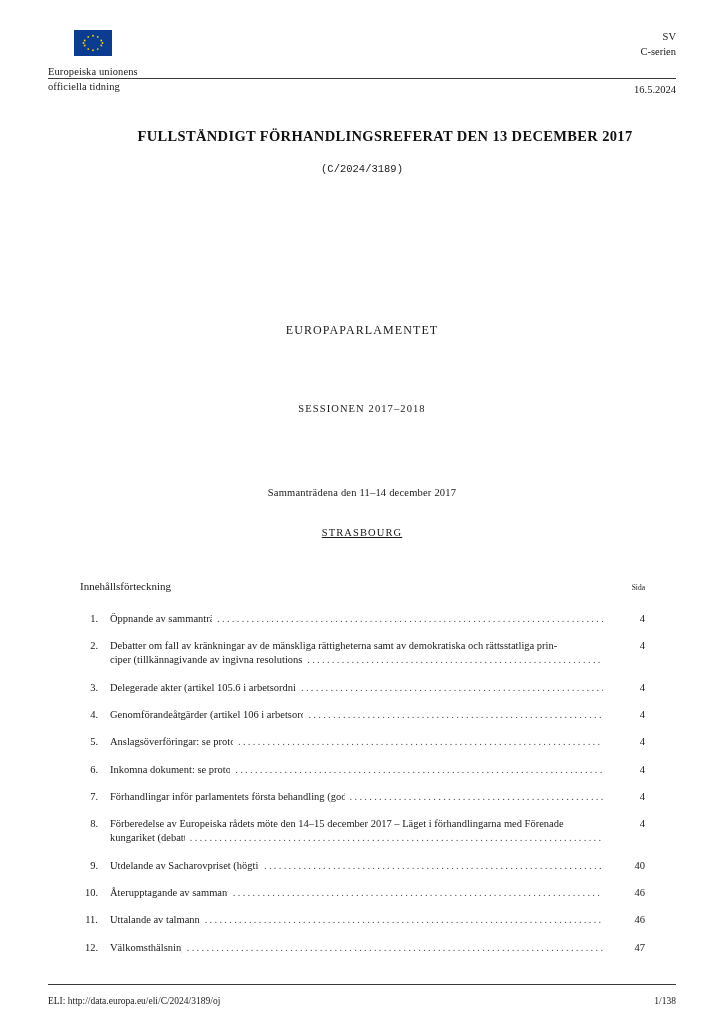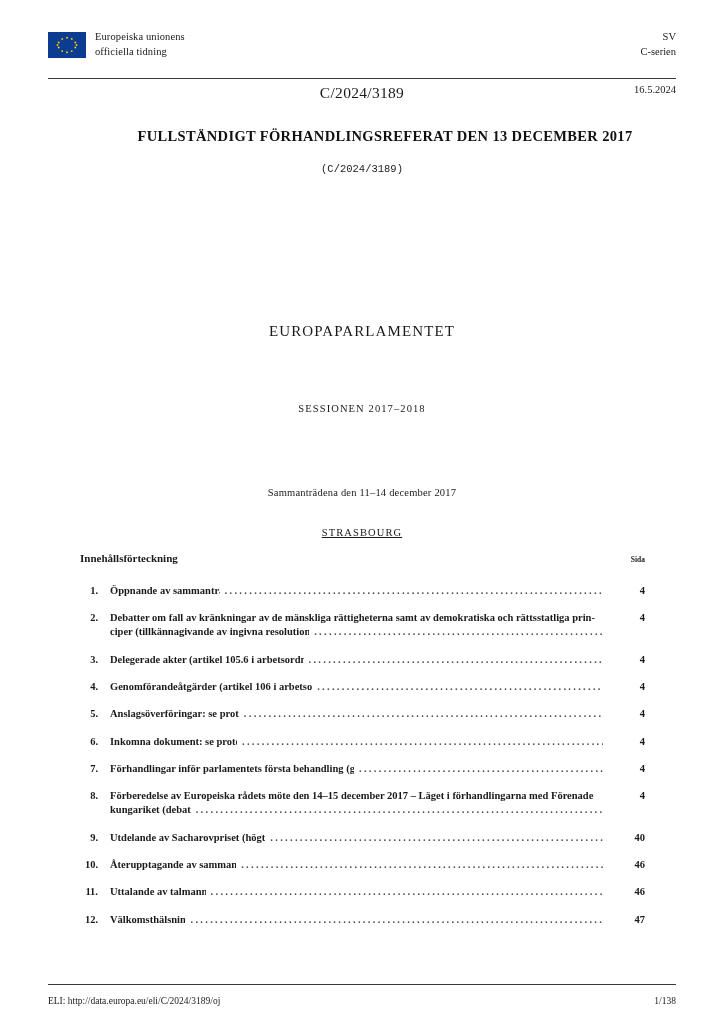--- a/index.html
+++ b/index.html
@@ -31,20 +31,21 @@
     top: 30px;
     width: 628px;
     display: flex;
     justify-content: space-between;
     align-items: flex-start;
   }
   .brand {
     display: flex;
     align-items: center;
     gap: 9px;
+    flex-direction: column;
   }
   .eu-flag {
     width: 38px;
     height: 26px;
     background: #0a3d91;
     display: block;
     flex: none;
   }
   .brand-text {
     font-size: 10.5px;
@@ -115,21 +116,21 @@
   
   .meta-line {
     position: absolute;
     left: 0;
     width: 724px;
     text-align: center;
     color: #1a1a1a;
   }
   .meta-parliament {
     top: 323px;
-    font-size: 15px;
+    font-size: 12px;
     letter-spacing: 1.1px;
   }
   .meta-session {
     top: 403px;
     font-size: 10.5px;
     letter-spacing: 1.1px;
   }
   .meta-dates {
     top: 487px;
     font-size: 10.5px;
@@ -139,23 +140,22 @@
     top: 527px;
     font-size: 10.5px;
     letter-spacing: 1.1px;
     text-decoration: underline;
   }
 
   
   .toc {
     position: absolute;
     left: 80px;
-    top: 552px;
+    top: 580px;
     width: 565px;
-    font-weight: bold;
   }
   .toc-head {
     display: flex;
     justify-content: space-between;
     align-items: baseline;
     margin-bottom: 20px;
   }
   .toc-head-title {
     font-size: 11px;
     color: #1a1a1a;
@@ -275,21 +275,20 @@
       </div>
     </div>
     <div class="masthead-right">
       <div>SV</div>
       <div>C-serien</div>
     </div>
   </div>
 
   <div class="rule"></div>
 
-  <div class="doc-id">C/2024/3189</div>
   <div class="doc-date">16.5.2024</div>
 
   <div class="main-title">FULLSTÄNDIGT FÖRHANDLINGSREFERAT DEN 13 DECEMBER 2017</div>
   <div class="sub-id">(C/2024/3189)</div>
 
   <div class="meta-line meta-parliament">EUROPAPARLAMENTET</div>
   <div class="meta-line meta-session">SESSIONEN 2017–2018</div>
   <div class="meta-line meta-dates">Sammanträdena den 11–14 december 2017</div>
   <div class="meta-line meta-city">STRASBOURG</div>
 

